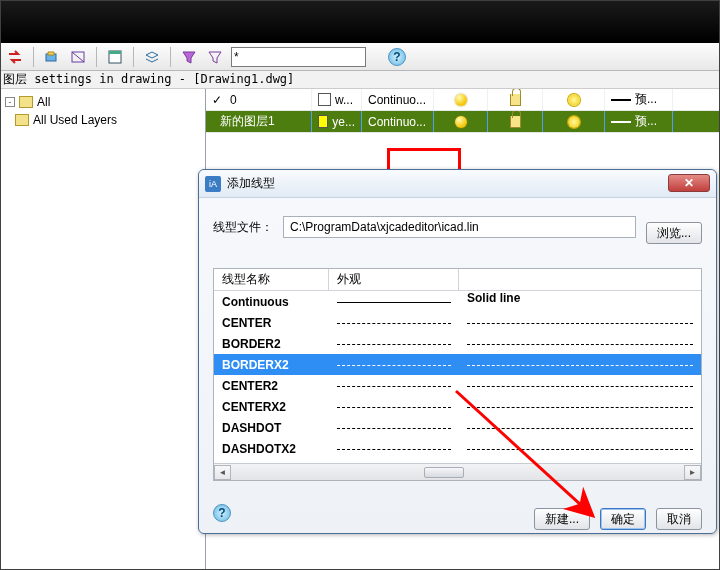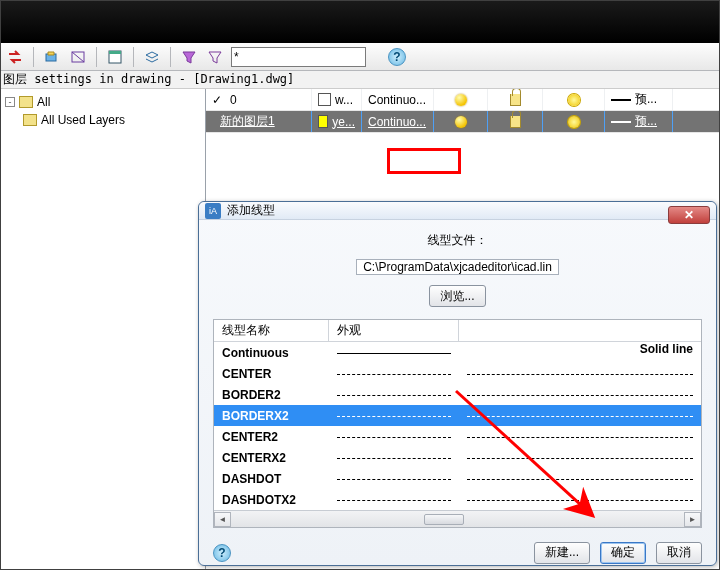--- a/index.html
+++ b/index.html
@@ -11,65 +11,65 @@
   .tbtn{width:20px;height:20px;display:flex;align-items:center;justify-content:center;border:1px solid transparent;}
   .sep{width:1px;height:20px;background:#b5b7bb;margin:0 2px;}
   .search{height:20px;width:135px;border:1px solid #7a7a7a;background:#fff;}
   .help-circle{width:18px;height:18px;border-radius:50%;background:radial-gradient(#cfeffd,#66b7e3);display:flex;align-items:center;justify-content:center;color:#034a74;font-weight:bold;border:1px solid #4a94c2;}
   
   .subtitle{height:18px;background:#f2f2f2;border-bottom:1px solid #ccc;display:flex;align-items:center;padding-left:2px;font-family:SimSun,monospace;}
   
   .workspace{display:flex;height:482px;}
   .tree{width:205px;border-right:1px solid #9aa1aa;padding:4px;}
   .tree-row{display:flex;align-items:center;gap:4px;height:18px;}
-  .tree-row.indent{margin-left:18px;}
+  .tree-row.indent{margin-left:10px;}
   .toggle{width:10px;height:10px;border:1px solid #888;font-size:9px;line-height:8px;text-align:center;color:#555;}
   .folder{width:14px;height:12px;background:#f3e28a;border:1px solid #b29a2b;}
   .main{flex:1;}
   
   .ghead{display:flex;height:22px;background:linear-gradient(#fafafa,#e3e3e3);border-bottom:1px solid #aeb4bc;}
   .gh{border-right:1px solid #c8ccd2;display:flex;align-items:center;padding:0 6px;color:#333;}
   .c1{width:106px}.c2{width:50px}.c3{width:72px}.c4{width:54px}.c5{width:55px}.c6{width:62px}.c7{width:68px;border-right:none;}
   
   .grow{display:flex;height:22px;align-items:center;border-bottom:1px solid #e6e6e6;}
   .gc{display:flex;align-items:center;padding:0 6px;height:100%;border-right:1px solid #eef0f2;gap:4px;overflow:hidden;white-space:nowrap;}
-  .grow.sel{background:#737373;color:#fff;text-decoration:underline;}
+  .grow.sel{background:#4d7c0f;color:#fff;}
   .grow.sel .gc{border-right-color:#4ea0f6;}
   .swatch{width:13px;height:13px;border:1px solid #555;}
   .swatch.white{background:#fff;}
   .swatch.yellow{background:#ffff00;}
   .bulb{width:12px;height:12px;border-radius:50%;background:radial-gradient(circle at 35% 30%,#fffcae,#f4c300 70%);box-shadow:0 0 2px #b38600;}
   .lock{width:11px;height:12px;border:1px solid #a38a2d;border-top:none;position:relative;background:#f7e488;}
   .lock:before{content:"";position:absolute;top:-6px;left:1px;width:7px;height:7px;border:1px solid #a38a2d;border-bottom:none;border-radius:4px 4px 0 0;}
   .sun{width:12px;height:12px;border-radius:50%;background:radial-gradient(#fff99a,#f0c400);box-shadow:0 0 0 1px #cba700;}
   .linew{width:20px;height:2px;background:#000;}
   .grow.sel .linew{background:#fff;}
   
   .redbox{position:absolute;border:3px solid #ff0000;pointer-events:none;left:386px;top:147px;width:74px;height:26px;z-index:3;}
   
-  .dialog{position:absolute;left:197px;top:200px;width:519px;height:365px;background:linear-gradient(#f7f9fc,#eef2f7);border:1px solid #4a6e96;border-radius:6px;box-shadow:1px 1px 4px rgba(0,0,0,.3);z-index:5;display:flex;flex-direction:column;}
+  .dialog{position:absolute;left:197px;top:168px;width:519px;height:365px;background:linear-gradient(#f7f9fc,#eef2f7);border:1px solid #4a6e96;border-radius:6px;box-shadow:1px 1px 4px rgba(0,0,0,.3);z-index:5;display:flex;flex-direction:column;}
   .dlg-title{height:28px;background:linear-gradient(#f9fbfe,#e1eaf5);border-bottom:1px solid #c7d2e0;display:flex;align-items:center;padding:0 6px;border-radius:6px 6px 0 0;position:relative;}
   .dlg-title .ico{width:16px;height:16px;background:#3a7dc4;border-radius:2px;color:#fff;display:flex;align-items:center;justify-content:center;font-size:9px;margin-right:6px;}
   .closebtn{position:absolute;right:6px;top:4px;width:42px;height:18px;border:1px solid #8a3c3c;border-radius:3px;background:linear-gradient(#e48a87,#c1403c);color:#fff;display:flex;align-items:center;justify-content:center;font-weight:bold;}
   .dlg-body{flex:1;padding:12px 14px;display:flex;flex-direction:column;}
-  .row-file{display:flex;align-items:center;gap:10px;margin-bottom:12px;flex-direction:column;}
+  .row-file{display:flex;align-items:center;gap:10px;margin-bottom:12px;}
   .file-input{flex:1;height:22px;border:1px solid #a8b0bb;background:#fff;padding:0 6px;display:flex;align-items:center;color:#000;}
-  .btn{height:22px;border:1px solid #8a939f;background:linear-gradient(#fefefe,#e2e4e8);padding:0 10px;display:flex;align-items:center;border-radius:3px;}
+  .btn{height:22px;border:1px solid #8a939f;background:linear-gradient(#fefefe,#e2e4e8);padding:0 10px;display:flex;align-items:center;border-radius:3px;margin-top:12px;}
   .btn.default{border:1px solid #3a78c6;box-shadow:0 0 0 1px #9cc4ef inset;}
   
-  .lt-frame{flex:1;border:1px solid #aeb4bc;background:#fff;display:flex;flex-direction:column;overflow:hidden;}
+  .lt-frame{flex:1;border:1px solid #aeb4bc;background:#fff;display:flex;flex-direction:column;overflow:hidden;margin-top:12px;}
   .lt-head{display:flex;height:22px;background:#fff;border-bottom:1px solid #d0d4da;}
   .lh{display:flex;align-items:center;padding:0 8px;border-right:1px solid #d0d4da;}
   .lh1{width:115px}.lh2{width:130px}.lh3{flex:1;border-right:none;}
   .lt-rows{flex:1;overflow:hidden;font-weight:bold;}
   .lt-row{display:flex;height:21px;align-items:center;}
   .lt-row.selected{background:#2f8ef4;color:#fff;}
   .lc1{width:115px;padding:0 8px;}
   .lc2{width:130px;padding:0 8px;position:relative;height:100%;}
-  .lc3{flex:1;padding:0 8px;position:relative;height:100%;text-align:right;}
+  .lc3{flex:1;padding:0 8px;position:relative;height:100%;}
   .pat{position:absolute;left:8px;right:8px;top:50%;pointer-events:none;}
   .pat.solid{border-top:1px solid #000;}
   .pat.dash{border-top:1px dashed #000;}
   .pat.dot{border-top:1px dotted #000;}
   .lt-row.selected .pat{border-color:#fff;}
   .hscroll{height:17px;background:linear-gradient(#f2f3f5,#e2e4e7);border-top:1px solid #c7ccd3;position:relative;display:flex;align-items:center;}
   .sc-thumb{position:absolute;left:210px;width:40px;height:11px;background:linear-gradient(#f6f7f9,#d7dadf);border:1px solid #a8aeb7;border-radius:2px;}
   .sc-arrow{width:17px;height:15px;border:1px solid #b0b5bd;background:linear-gradient(#f7f8fa,#e5e7ea);display:flex;align-items:center;justify-content:center;font-size:8px;color:#555;}
   .sc-arrow.right{margin-left:auto;}
   

